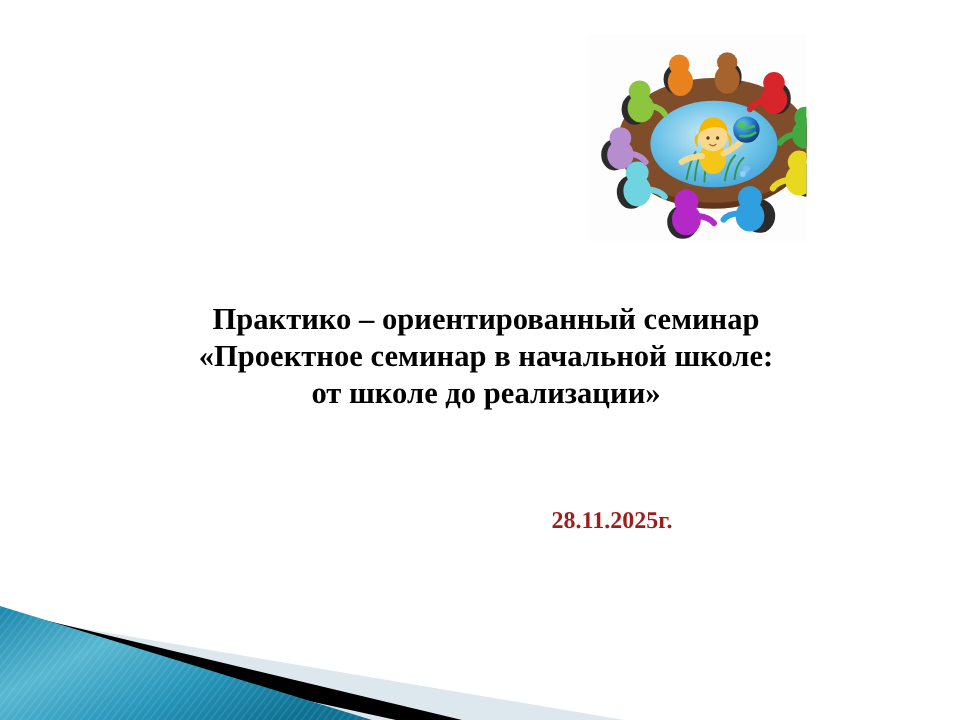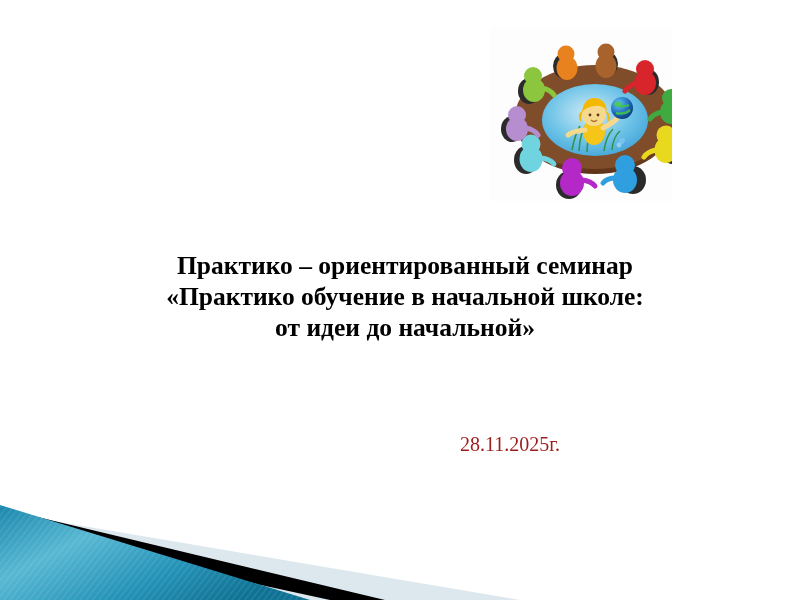--- a/index.html
+++ b/index.html
@@ -54,26 +54,25 @@
   
   .meta-block {
     position: absolute;
     left: 330px;
     top: 420px;
     width: 360px;
     text-align: center;
   }
   .meta-line {
     font-family: "Liberation Serif", serif;
-    font-weight: normal;
+    font-weight: bold;
     font-size: 20px;
     line-height: 28px;
     color: #9d1d1d;
     white-space: nowrap;
-    margin-top: 10px;
   }
 
   
   .corner-deco {
     position: absolute;
     left: 0;
     bottom: 0;
     width: 520px;
     height: 110px;
     pointer-events: none;
@@ -191,22 +190,22 @@
         <ellipse cx="22" cy="101" rx="11" ry="13" fill="#2b2b2b"></ellipse>
         <circle cx="27" cy="87" r="9" fill="#b68ed0"></circle>
         <ellipse cx="27" cy="101" rx="11" ry="12" fill="#b68ed0"></ellipse>
         <path d="M36 100 q9 2 12 7" stroke="#b68ed0" stroke-width="5" stroke-linecap="round" fill="none"></path>
       </g>
     </svg>
   </div>
 
   <div class="title-block">
     <div class="title-line">Практико – ориентированный семинар</div>
-    <div class="title-line">«Практико обучение в начальной школе:</div>
-    <div class="title-line">от идеи до начальной»</div>
+    <div class="title-line">«Проектное семинар в начальной школе:</div>
+    <div class="title-line">от школе до реализации»</div>
   </div>
 
   <div class="meta-block">
     <div class="meta-line">28.11.2025г.</div>
   </div>
 
   <div class="corner-deco">
     <svg class="corner-svg" viewBox="0 0 520 110" xmlns="http://www.w3.org/2000/svg" preserveAspectRatio="none">
       <defs>
         <linearGradient id="tealG" x1="0" y1="0" x2="1" y2="0.6">

